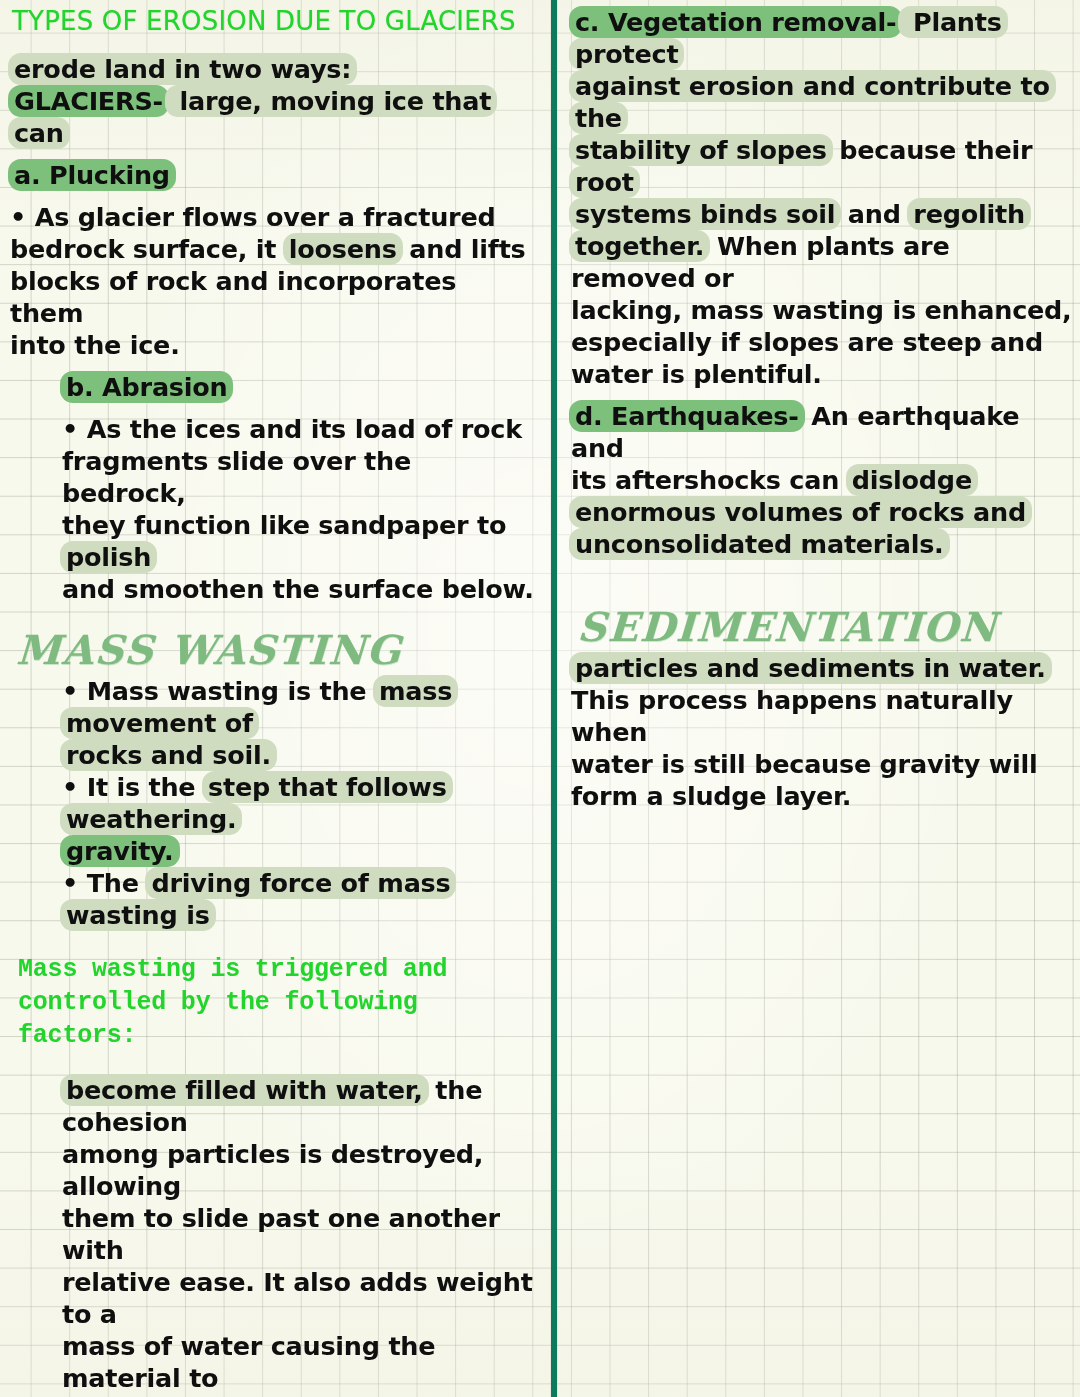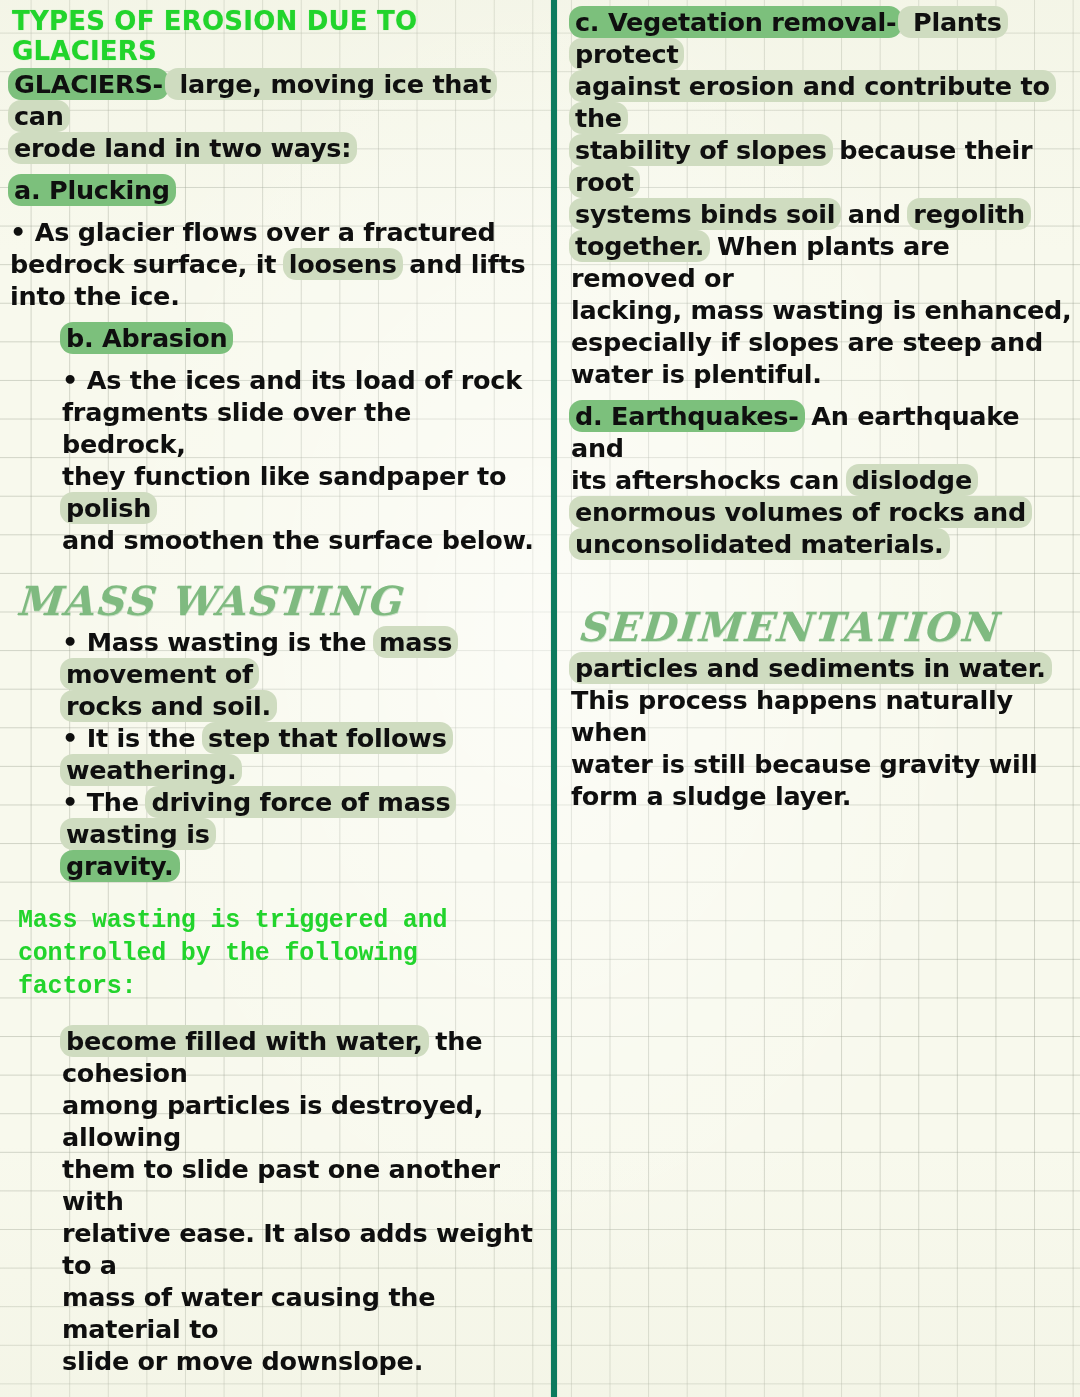--- a/index.html
+++ b/index.html
@@ -64,23 +64,23 @@
     word-spacing: 0px;
     margin: 0;
     -webkit-font-smoothing: antialiased;
   }
 
   .title-bright {
     font-family: "DejaVu Sans", sans-serif;
     color: #22d42c;
     font-size: 26px;
     line-height: 30px;
-    font-weight: 700;
+    font-weight: 400;
     letter-spacing: 0.2px;
-    margin: 0 0 2px 2px;
+    margin: 0 0 17px 2px;
     text-shadow: 0 0 1px rgba(34,212,44,0.5);
   }
   .title-script {
     font-family: "DejaVu Serif", serif;
     color: #7fba80;
     font-size: 40px;
     line-height: 46px;
     font-weight: 700;
     font-style: italic;
     letter-spacing: 1.5px;
@@ -123,31 +123,32 @@
 
 <div id="paper"></div>
 <div id="paper-shade"></div>
 <div id="divider"></div>
 
 <div class="column" id="col-left">
 
   <div class="title-bright">TYPES OF EROSION DUE TO GLACIERS</div>
 
   <div class="blk">
+    <div class="note-line"><span class="hl">erode land in two ways:</span></div>
     <div class="note-line"><span class="hl-dark">GLACIERS-</span><span class="hl"> large, moving ice that can</span></div>
-    <div class="note-line"><span class="hl">erode land in two ways:</span></div>
   </div>
 
   <div class="spacer-sm"></div>
 
   <div class="blk">
     <div class="note-line"><span class="hl-dark">a. Plucking</span></div>
     <div class="spacer-sm"></div>
     <div class="note-line">• As glacier flows over a fractured</div>
     <div class="note-line"><span>bedrock surface, it </span><span class="hl">loosens</span><span> and lifts</span></div>
+    <div class="note-line">blocks of rock and incorporates them</div>
     <div class="note-line">into the ice.</div>
   </div>
 
   <div class="spacer-sm"></div>
 
   <div class="blk indent1">
     <div class="note-line"><span class="hl-dark">b. Abrasion</span></div>
     <div class="spacer-sm"></div>
     <div class="note-line">• As the ices and its load of rock</div>
     <div class="note-line">fragments slide over the bedrock,</div>
@@ -158,22 +159,22 @@
   <div class="spacer-md"></div>
 
   <div>
     <div class="title-script">MASS WASTING</div>
   </div>
 
   <div class="blk indent1">
     <div class="note-line"><span>• Mass wasting is the </span><span class="hl">mass movement of</span></div>
     <div class="note-line" style="padding-left:0"><span class="hl">rocks and soil.</span></div>
     <div class="note-line"><span>• It is the </span><span class="hl">step that follows weathering.</span></div>
+    <div class="note-line" style="padding-left:0"><span class="hl-dark">gravity.</span></div>
     <div class="note-line"><span>• The </span><span class="hl">driving force of mass wasting is</span></div>
-    <div class="note-line" style="padding-left:0"><span class="hl-dark">gravity.</span></div>
   </div>
 
   <div class="spacer-md"></div>
 
   <div class="blk">
     <div class="bright-block">Mass wasting is triggered and</div>
     <div class="bright-block">controlled by the following factors:</div>
   </div>
 
   <div class="spacer-md"></div>

